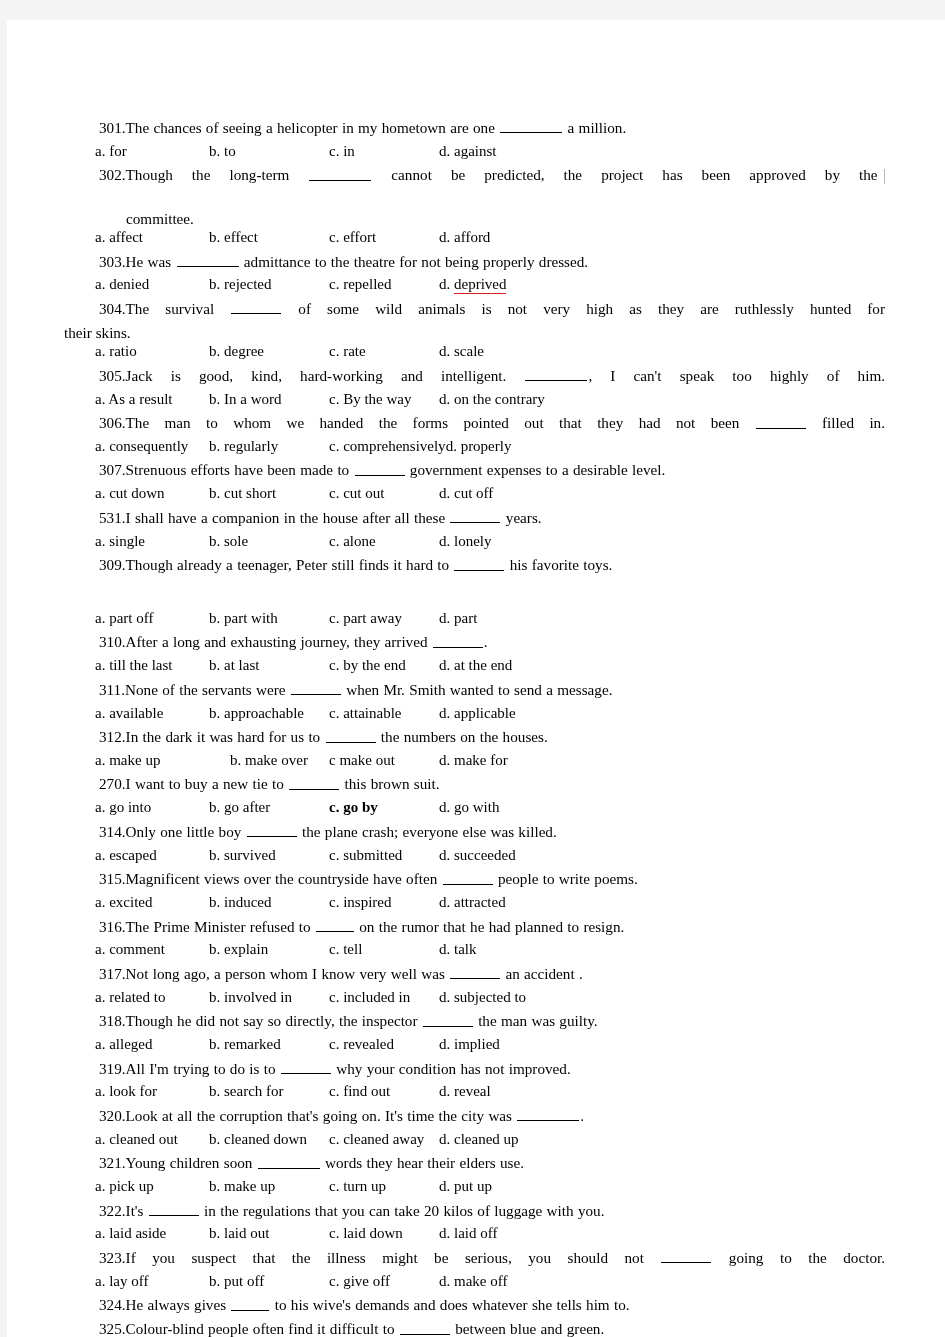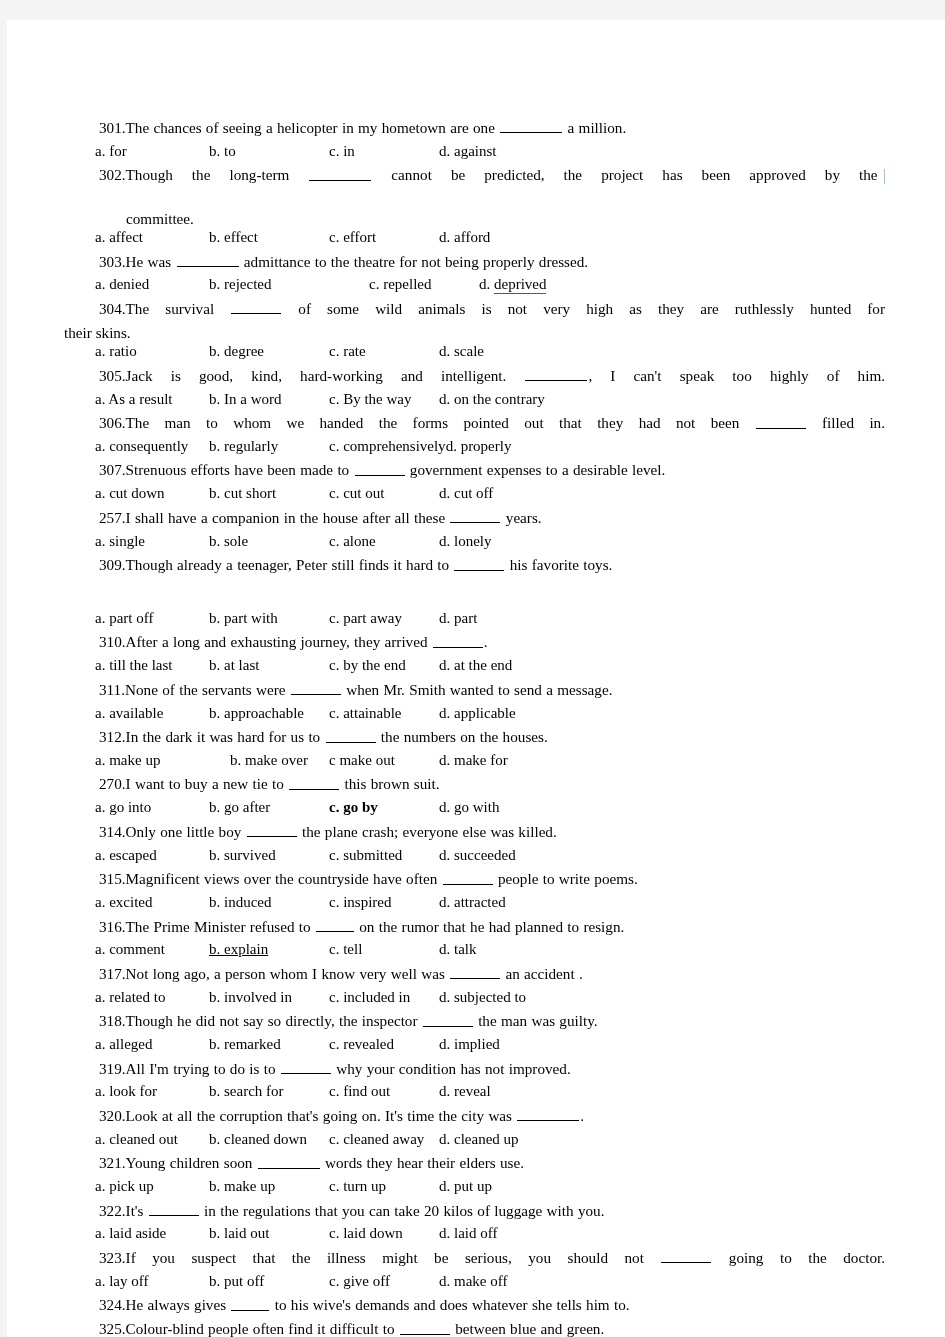--- a/index.html
+++ b/index.html
@@ -102,48 +102,48 @@
 
 <div class="page">
   <div class="doc-body" id="doc-body">
       <p class="q"><span>301.</span><span>The chances of seeing a helicopter in my hometown are one </span><span class="blank b-l"></span><span> a million.</span></p>
       <p class="opts"><span class="o" style="min-width: 114px;">a. for</span><span class="o" style="min-width: 120px;">b. to</span><span class="o" style="min-width: 110px;">c. in</span><span class="o">d. against</span></p>
       <p class="q force-justify"><span>302.</span><span>Though the long-term </span><span class="blank b-l"></span><span> cannot be predicted, the project has been approved by the</span><span class="caret"></span></p>
       <div class="spacer"></div>
       <p class="indent-cont"><span>committee.</span></p>
       <p class="opts"><span class="o" style="min-width: 114px;">a. affect</span><span class="o" style="min-width: 120px;">b. effect</span><span class="o" style="min-width: 110px;">c. effort</span><span class="o">d. afford</span></p>
       <p class="q"><span>303.</span><span>He was </span><span class="blank b-l"></span><span> admittance to the theatre for not being properly dressed.</span></p>
-      <p class="opts"><span class="o" style="min-width: 114px;">a. denied</span><span class="o" style="min-width: 120px;">b. rejected</span><span class="o" style="min-width: 110px; margin-left: 40px;">c. repelled</span><span class="o"><span>d. </span><span class="u-word spell">deprived</span></span></p>
+      <p class="opts"><span class="o" style="min-width: 114px;">a. denied</span><span class="o" style="min-width: 120px;">b. rejected</span><span class="o" style="min-width: 110px;">c. repelled</span><span class="o"><span>d. </span><span class="u-word spell">deprived</span></span></p>
       <p class="q force-justify"><span>304.</span><span>The survival </span><span class="blank b-m"></span><span> of some wild animals is not very high as they are ruthlessly hunted for</span></p>
       <p class="cont"><span>their skins.</span></p>
       <p class="opts"><span class="o" style="min-width: 114px;">a. ratio</span><span class="o" style="min-width: 120px;">b. degree</span><span class="o" style="min-width: 110px;">c. rate</span><span class="o">d. scale</span></p>
       <p class="q force-justify"><span>305.</span><span>Jack is good, kind, hard-working and intelligent. </span><span class="blank b-l"></span><span>, I can't speak too highly of him.</span></p>
       <p class="opts"><span class="o" style="min-width: 114px;">a. As a result</span><span class="o" style="min-width: 120px;">b. In a word</span><span class="o" style="min-width: 110px;">c. By the way</span><span class="o">d. on the contrary</span></p>
       <p class="q force-justify"><span>306.</span><span>The man to whom we handed the forms pointed out that they had not been </span><span class="blank b-m"></span><span> filled in.</span></p>
       <p class="opts"><span class="o" style="min-width: 114px;">a. consequently</span><span class="o" style="min-width: 120px;">b. regularly</span><span class="o" style="min-width: 110px;">c. comprehensively</span><span class="o">d. properly</span></p>
       <p class="q"><span>307.</span><span>Strenuous efforts have been made to </span><span class="blank b-m"></span><span> government expenses to a desirable level.</span></p>
       <p class="opts"><span class="o" style="min-width: 114px;">a. cut down</span><span class="o" style="min-width: 120px;">b. cut short</span><span class="o" style="min-width: 110px;">c. cut out</span><span class="o">d. cut off</span></p>
-      <p class="q"><span>257.</span><span>I shall have a companion in the house after all these </span><span class="blank b-m"></span><span> years.</span></p>
+      <p class="q"><span>531.</span><span>I shall have a companion in the house after all these </span><span class="blank b-m"></span><span> years.</span></p>
       <p class="opts"><span class="o" style="min-width: 114px;">a. single</span><span class="o" style="min-width: 120px;">b. sole</span><span class="o" style="min-width: 110px;">c. alone</span><span class="o">d. lonely</span></p>
       <p class="q"><span>309.</span><span>Though already a teenager, Peter still finds it hard to </span><span class="blank b-m"></span><span> his favorite toys.</span></p>
       <p class="opts"><span class="o" style="min-width: 114px;">a. part off</span><span class="o" style="min-width: 120px;">b. part with</span><span class="o" style="min-width: 110px; margin-top: 30px;">c. part away</span><span class="o">d. part</span></p>
       <p class="q"><span>310.</span><span>After a long and exhausting journey, they arrived </span><span class="blank b-m"></span><span>.</span></p>
       <p class="opts"><span class="o" style="min-width: 114px;">a. till the last</span><span class="o" style="min-width: 120px;">b. at last</span><span class="o" style="min-width: 110px;">c. by the end</span><span class="o">d. at the end</span></p>
       <p class="q"><span>311.</span><span>None of the servants were </span><span class="blank b-m"></span><span> when Mr. Smith wanted to send a message.</span></p>
       <p class="opts"><span class="o" style="min-width: 114px;">a. available</span><span class="o" style="min-width: 120px;">b. approachable</span><span class="o" style="min-width: 110px;">c. attainable</span><span class="o">d. applicable</span></p>
       <p class="q"><span>312.</span><span>In the dark it was hard for us to </span><span class="blank b-m"></span><span> the numbers on the houses.</span></p>
       <p class="opts"><span class="o" style="min-width: 114px;">a. make up</span><span class="o" style="min-width: 120px; text-align: center;">b. make over</span><span class="o" style="min-width: 110px;">c make out</span><span class="o">d. make for</span></p>
       <p class="q"><span>270.</span><span>I want to buy a new tie to </span><span class="blank b-m"></span><span> this brown suit.</span></p>
       <p class="opts"><span class="o" style="min-width: 114px;">a. go into</span><span class="o" style="min-width: 120px;">b. go after</span><span class="o" style="min-width: 110px; font-weight: bold;">c. go by</span><span class="o">d. go with</span></p>
       <p class="q"><span>314.</span><span>Only one little boy </span><span class="blank b-m"></span><span> the plane crash; everyone else was killed.</span></p>
       <p class="opts"><span class="o" style="min-width: 114px;">a. escaped</span><span class="o" style="min-width: 120px;">b. survived</span><span class="o" style="min-width: 110px;">c. submitted</span><span class="o">d. succeeded</span></p>
       <p class="q"><span>315.</span><span>Magnificent views over the countryside have often </span><span class="blank b-m"></span><span> people to write poems.</span></p>
       <p class="opts"><span class="o" style="min-width: 114px;">a. excited</span><span class="o" style="min-width: 120px;">b. induced</span><span class="o" style="min-width: 110px;">c. inspired</span><span class="o">d. attracted</span></p>
       <p class="q"><span>316.</span><span>The Prime Minister refused to </span><span class="blank b-s"></span><span> on the rumor that he had planned to resign.</span></p>
-      <p class="opts"><span class="o" style="min-width: 114px;">a. comment</span><span class="o" style="min-width: 120px; text-decoration: underline;">b. explain</span><span class="o" style="min-width: 110px;">c. tell</span><span class="o">d. talk</span></p>
+      <p class="opts"><span class="o" style="min-width: 114px;">a. comment</span><span class="o" style="min-width: 120px;">b. explain</span><span class="o" style="min-width: 110px;">c. tell</span><span class="o">d. talk</span></p>
       <p class="q"><span>317.</span><span>Not long ago, a person whom I know very well was </span><span class="blank b-m"></span><span> an accident .</span></p>
       <p class="opts"><span class="o" style="min-width: 114px;">a. related to</span><span class="o" style="min-width: 120px;">b. involved in</span><span class="o" style="min-width: 110px;">c. included in</span><span class="o">d. subjected to</span></p>
       <p class="q"><span>318.</span><span>Though he did not say so directly, the inspector </span><span class="blank b-m"></span><span> the man was guilty.</span></p>
       <p class="opts"><span class="o" style="min-width: 114px;">a. alleged</span><span class="o" style="min-width: 120px;">b. remarked</span><span class="o" style="min-width: 110px;">c. revealed</span><span class="o">d. implied</span></p>
       <p class="q"><span>319.</span><span>All I'm trying to do is to </span><span class="blank b-m"></span><span> why your condition has not improved.</span></p>
       <p class="opts"><span class="o" style="min-width: 114px;">a. look for</span><span class="o" style="min-width: 120px;">b. search for</span><span class="o" style="min-width: 110px;">c. find out</span><span class="o">d. reveal</span></p>
       <p class="q"><span>320.</span><span>Look at all the corruption that's going on. It's time the city was </span><span class="blank b-l"></span><span>.</span></p>
       <p class="opts"><span class="o" style="min-width: 114px;">a. cleaned out</span><span class="o" style="min-width: 120px;">b. cleaned down</span><span class="o" style="min-width: 110px;">c. cleaned away</span><span class="o">d. cleaned up</span></p>
       <p class="q"><span>321.</span><span>Young children soon </span><span class="blank b-l"></span><span> words they hear their elders use.</span></p>
       <p class="opts"><span class="o" style="min-width: 114px;">a. pick up</span><span class="o" style="min-width: 120px;">b. make up</span><span class="o" style="min-width: 110px;">c. turn up</span><span class="o">d. put up</span></p>

